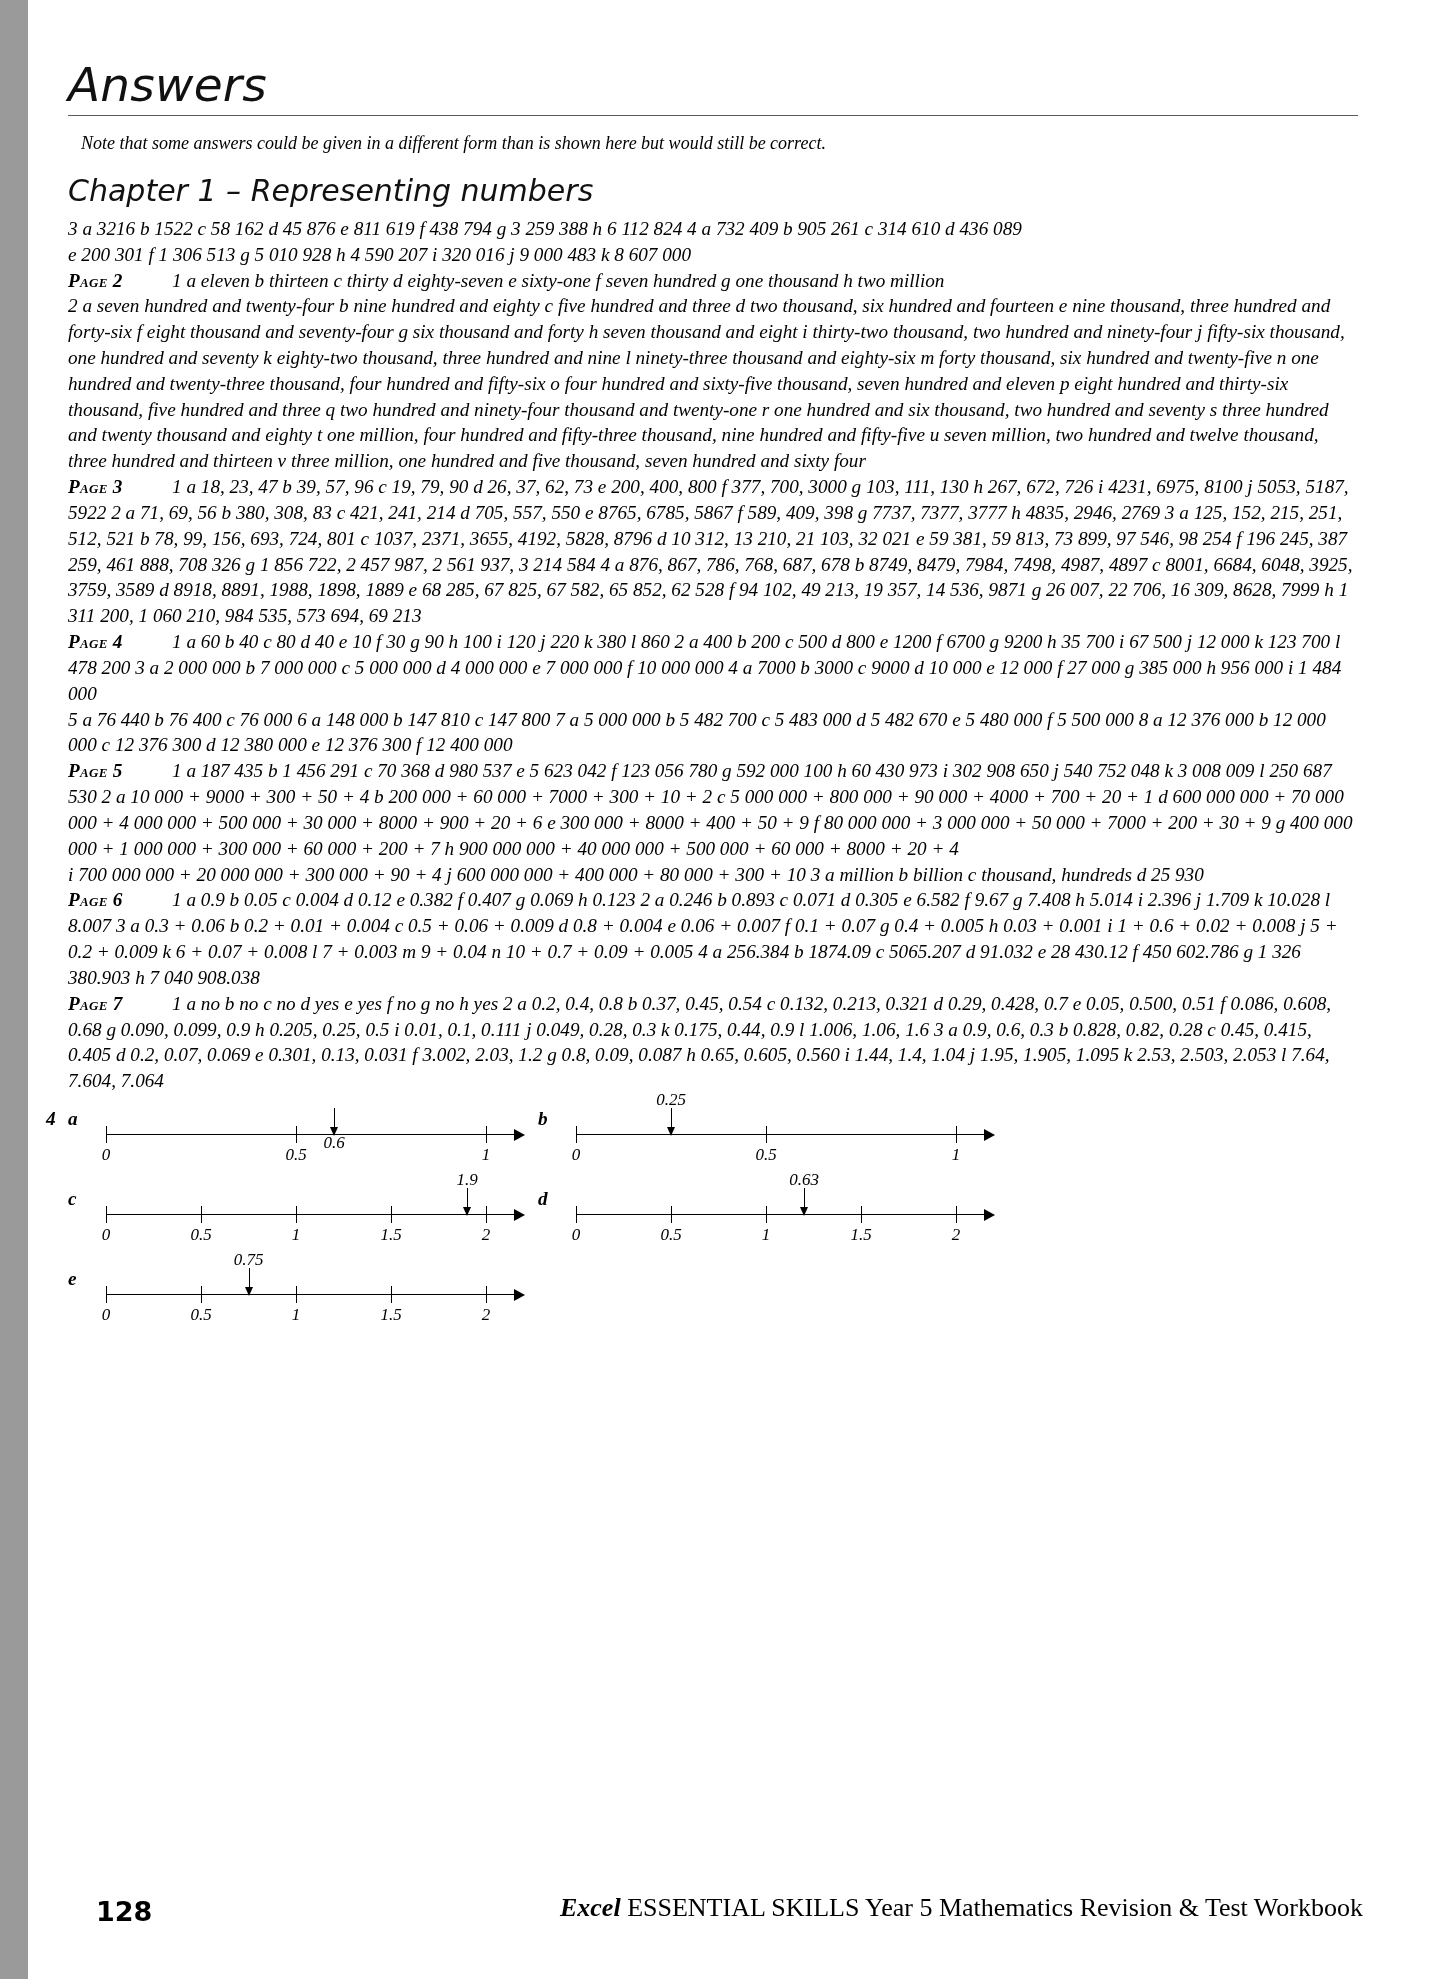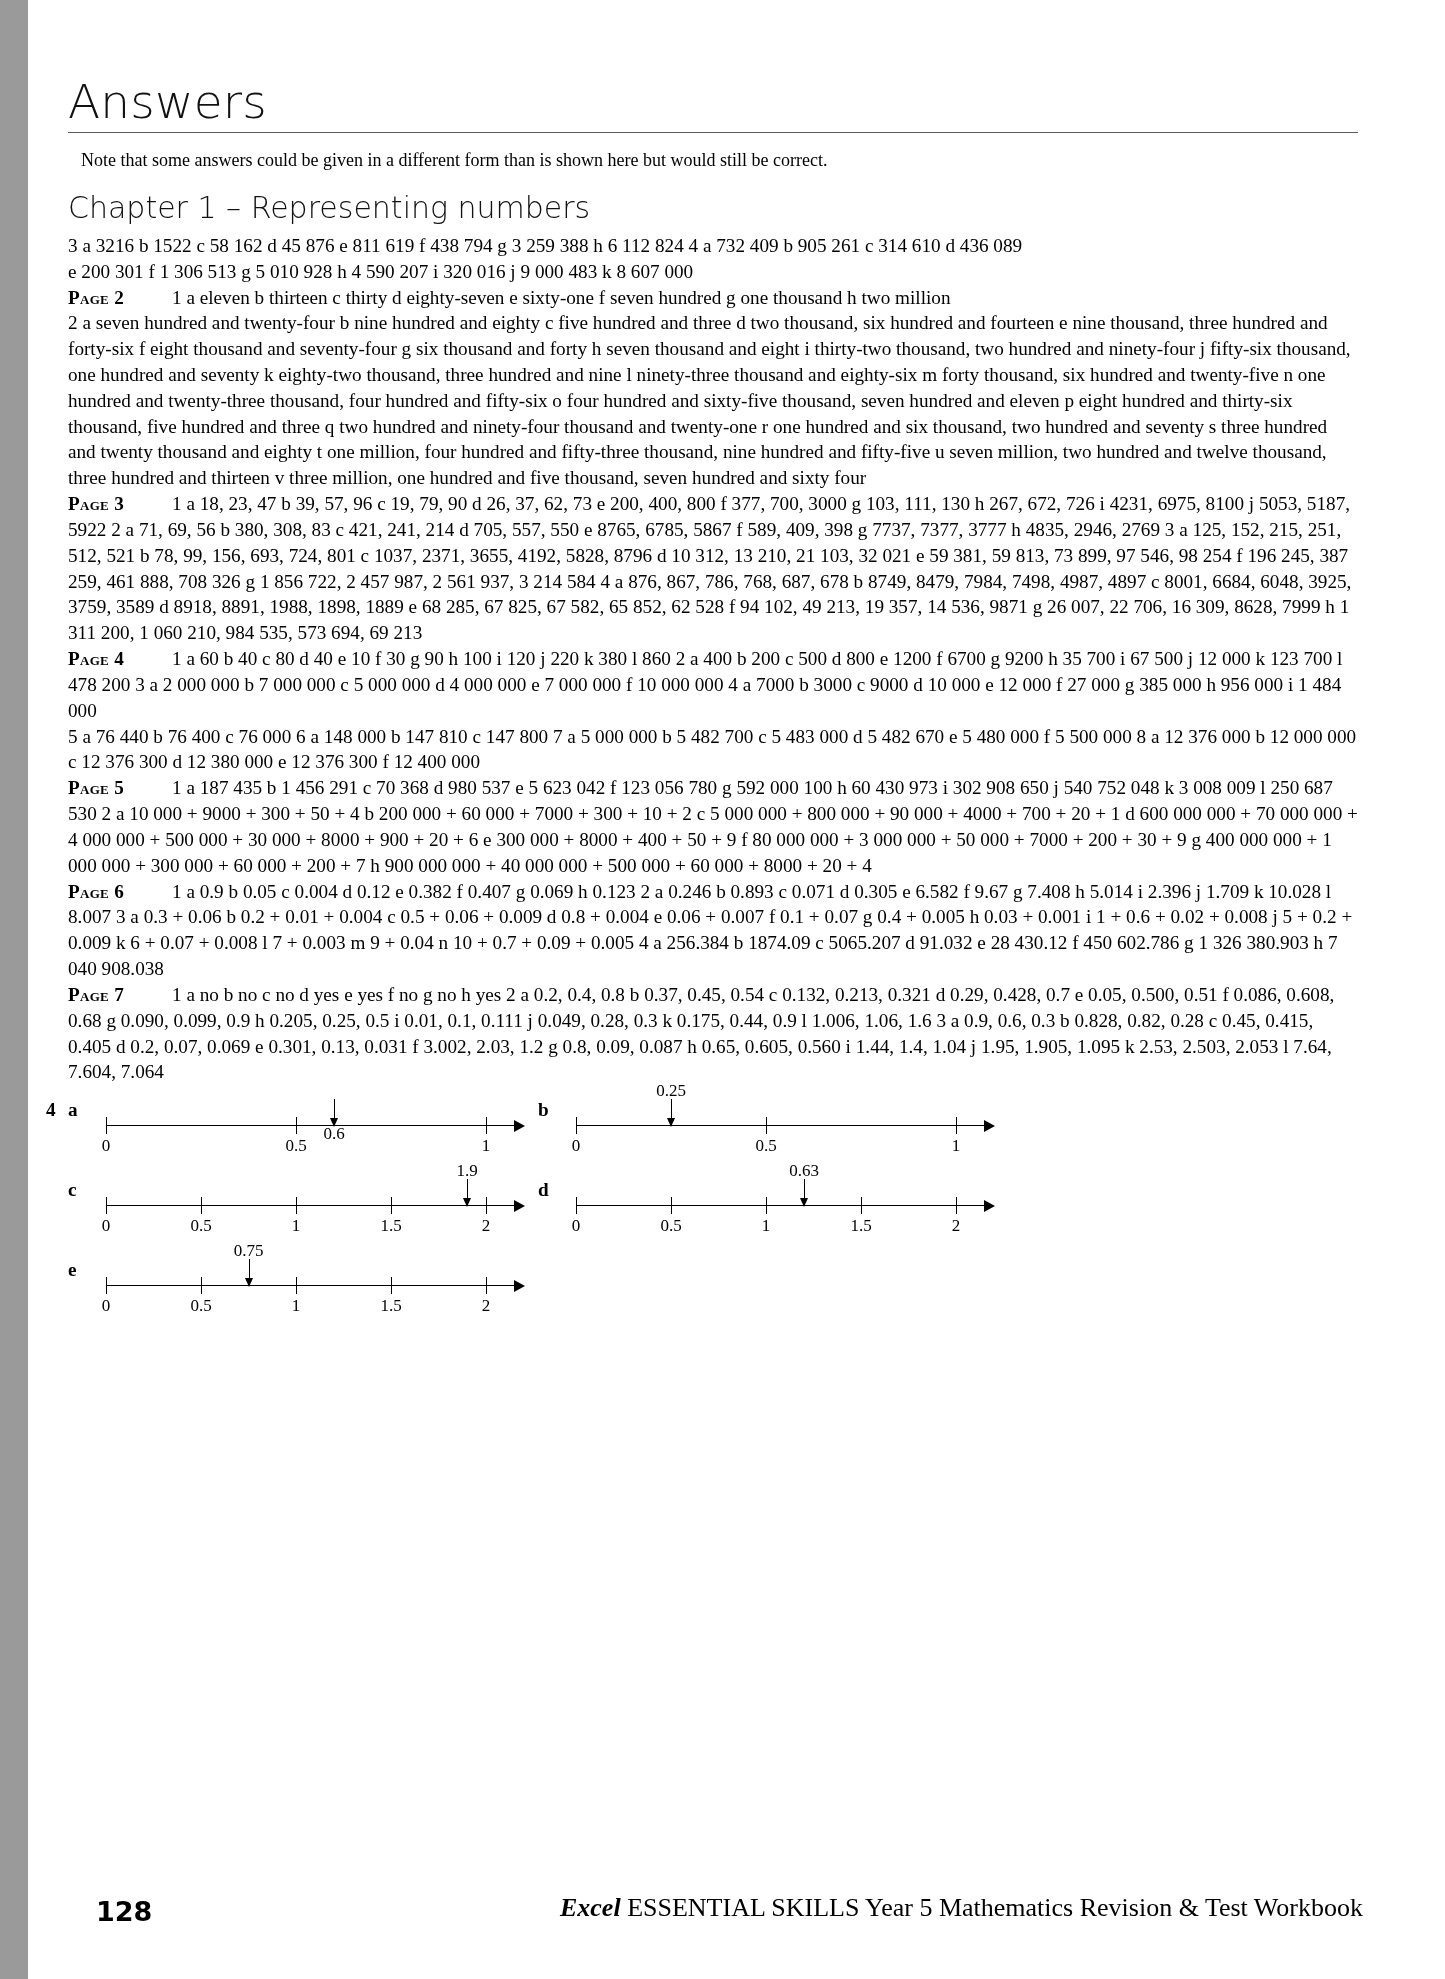--- a/index.html
+++ b/index.html
@@ -28,22 +28,23 @@
     left: 28px; top: 0;
     width: 1417px;
     height: 1979px;
     background: #fff;
     box-sizing: border-box;
     padding: 0;
   }
   #content {
     position: absolute;
     left: 40px;
-    top: 77px;
+    top: 60px;
     width: 1290px;
+    font-style: italic;
   }
   h1#page-title {
     font-family: "DejaVu Sans", sans-serif;
     font-weight: 300;
     font-size: 47px;
     line-height: 1.05;
     margin: 0 0 6px 0;
     letter-spacing: 0.2px;
     color: #111;
   }
@@ -233,20 +234,23 @@
     <p class="ans">
       <span class="pagelbl">Page 4</span><span>1  a 60  b 40  c 80  d 40  e 10  f 30  g 90  h 100  i 120  j 220  k 380  l 860   2 a 400  b 200  c 500  d 800  e 1200  f 6700  g 9200  h 35 700  i 67 500  j 12 000  k 123 700  l 478 200   3 a 2 000 000  b 7 000 000  c 5 000 000  d 4 000 000  e 7 000 000  f 10 000 000   4 a 7000  b 3000  c 9000  d 10 000  e 12 000  f 27 000  g 385 000  h 956 000  i 1 484 000</span>
     </p>
     <p class="ans">
       <span>5 a 76 440  b 76 400  c 76 000   6 a 148 000  b 147 810  c 147 800   7 a 5 000 000  b 5 482 700  c 5 483 000  d 5 482 670  e 5 480 000  f 5 500 000   8 a 12 376 000  b 12 000 000  c 12 376 300  d 12 380 000  e 12 376 300  f 12 400 000</span>
     </p>
 
     <p class="ans">
       <span class="pagelbl">Page 5</span><span>1  a 187 435  b 1 456 291  c 70 368  d 980 537  e 5 623 042  f 123 056 780  g 592 000 100  h 60 430 973  i 302 908 650  j 540 752 048  k 3 008 009  l 250 687 530   2 a 10 000 + 9000 + 300 + 50 + 4  b 200 000 + 60 000 + 7000 + 300 + 10 + 2  c 5 000 000 + 800 000 + 90 000 + 4000 + 700 + 20 + 1  d 600 000 000 + 70 000 000 + 4 000 000 + 500 000 + 30 000 + 8000 + 900 + 20 + 6  e 300 000 + 8000 + 400 + 50 + 9  f 80 000 000 + 3 000 000 + 50 000 + 7000 + 200 + 30 + 9  g 400 000 000 + 1 000 000 + 300 000 + 60 000 + 200 + 7  h 900 000 000 + 40 000 000 + 500 000 + 60 000 + 8000 + 20 + 4</span>
     </p>
+    <p class="ans">
+      <span>i 700 000 000 + 20 000 000 + 300 000 + 90 + 4  j 600 000 000 + 400 000 + 80 000 + 300 + 10   3 a million  b billion  c thousand, hundreds  d 25 930</span>
+    </p>
 
     <p class="ans">
       <span class="pagelbl">Page 6</span><span>1  a 0.9  b 0.05  c 0.004  d 0.12  e 0.382  f 0.407  g 0.069  h 0.123   2 a 0.246  b 0.893  c 0.071  d 0.305  e 6.582  f 9.67  g 7.408  h 5.014  i 2.396  j 1.709  k 10.028  l 8.007   3 a 0.3 + 0.06  b 0.2 + 0.01 + 0.004  c 0.5 + 0.06 + 0.009  d 0.8 + 0.004  e 0.06 + 0.007  f 0.1 + 0.07  g 0.4 + 0.005  h 0.03 + 0.001  i 1 + 0.6 + 0.02 + 0.008  j 5 + 0.2 + 0.009  k 6 + 0.07 + 0.008  l 7 + 0.003  m 9 + 0.04  n 10 + 0.7 + 0.09 + 0.005   4 a 256.384  b 1874.09  c 5065.207  d 91.032  e 28 430.12  f 450 602.786  g 1 326 380.903  h 7 040 908.038</span>
     </p>
 
     <p class="ans">
       <span class="pagelbl">Page 7</span><span>1  a no  b no  c no  d yes  e yes  f no  g no  h yes   2 a 0.2, 0.4, 0.8  b 0.37, 0.45, 0.54  c 0.132, 0.213, 0.321  d 0.29, 0.428, 0.7  e 0.05, 0.500, 0.51  f 0.086, 0.608, 0.68  g 0.090, 0.099, 0.9  h 0.205, 0.25, 0.5  i 0.01, 0.1, 0.111  j 0.049, 0.28, 0.3  k 0.175, 0.44, 0.9  l 1.006, 1.06, 1.6   3 a 0.9, 0.6, 0.3  b 0.828, 0.82, 0.28  c 0.45, 0.415, 0.405  d 0.2, 0.07, 0.069  e 0.301, 0.13, 0.031  f 3.002, 2.03, 1.2  g 0.8, 0.09, 0.087  h 0.65, 0.605, 0.560  i 1.44, 1.4, 1.04  j 1.95, 1.905, 1.095  k 2.53, 2.503, 2.053  l 7.64, 7.604, 7.064</span>
     </p>
 
     <div id="numlines">

